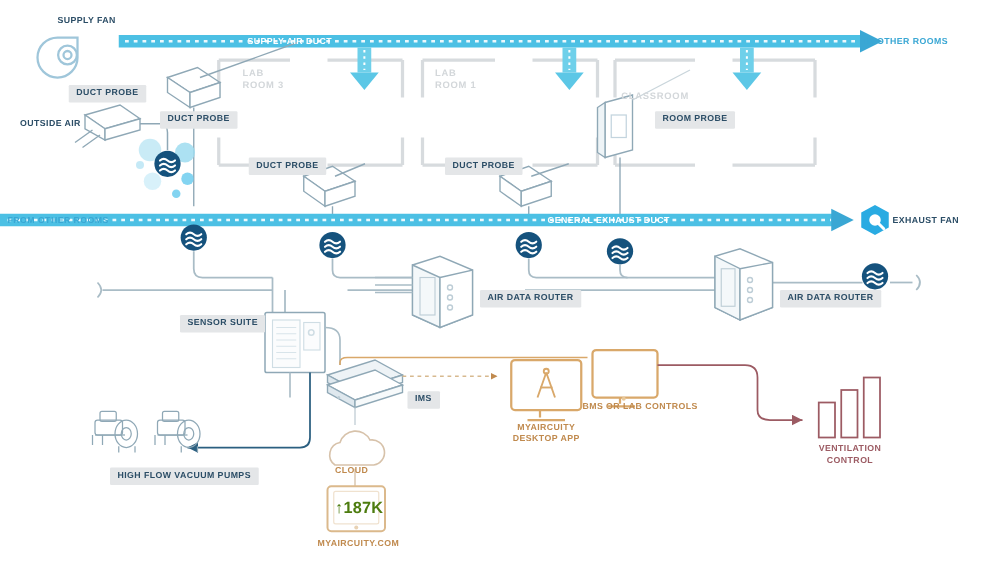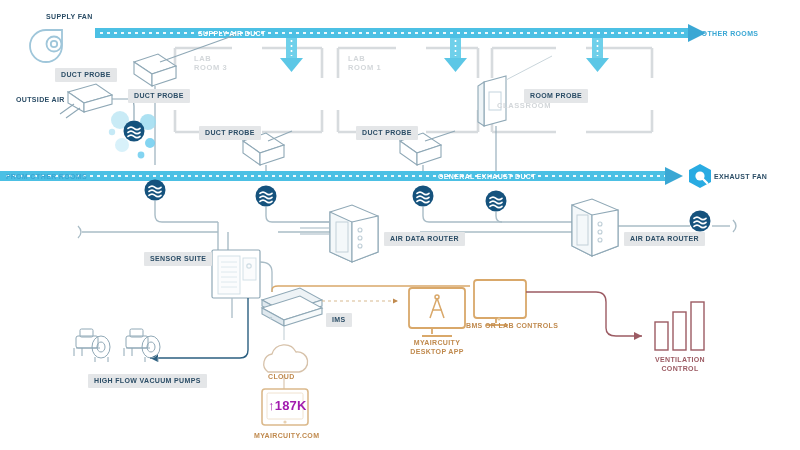--- a/index.html
+++ b/index.html
@@ -33,21 +33,21 @@
     white-space:nowrap;
     line-height:9px;
   }
   .txt.blue{color:#3aa7d4;}
   .txt.navy{color:#2b4d66;}
   .txt.room{color:#d3d7da;font-size:7.5px;letter-spacing:.6px;font-weight:bold;}
   .txt.tan{color:#c08a4e;}
   .txt.duct-on{color:#ffffff;}
   .txt.ctr{text-align:center;}
   .kpi{
-    position:absolute;color:#a21caf;font-size:13px;font-weight:bold;letter-spacing:.2px;
+    position:absolute;color:#4d7c0f;font-size:13px;font-weight:bold;letter-spacing:.2px;
   }
 </style>
 </head>
 <body>
 
 <div id="stage">
 
 <svg id="diagram" viewBox="0 0 800 450">
   <defs>
     <marker id="arrNavy" markerWidth="7" markerHeight="7" refX="6" refY="3" orient="auto">
@@ -334,21 +334,21 @@
 
 <div class="txt navy" style="left:46px;top:12px;">SUPPLY FAN</div>
 <div class="txt navy" style="left:714px;top:172px;">EXHAUST FAN</div>
 
 <div class="txt navy" style="left:16px;top:95px;">OUTSIDE AIR</div>
 
 <div class="txt room" style="left:194px;top:54px;">LAB</div>
 <div class="txt room" style="left:194px;top:63px;">ROOM 3</div>
 <div class="txt room" style="left:348px;top:54px;">LAB</div>
 <div class="txt room" style="left:348px;top:63px;">ROOM 1</div>
-<div class="txt room" style="left:497px;top:72px;margin-top:29px;">CLASSROOM</div>
+<div class="txt room" style="left:497px;top:72px;">CLASSROOM</div>
 
 <div class="chip" style="left:55px;top:68px;">DUCT PROBE</div>
 <div class="chip" style="left:128px;top:89px;">DUCT PROBE</div>
 <div class="chip" style="left:199px;top:126px;">DUCT PROBE</div>
 <div class="chip" style="left:356px;top:126px;">DUCT PROBE</div>
 <div class="chip" style="left:524px;top:89px;">ROOM PROBE</div>
 
 <div class="chip" style="left:144px;top:252px;">SENSOR SUITE</div>
 <div class="chip" style="left:384px;top:232px;">AIR DATA ROUTER</div>
 <div class="chip" style="left:624px;top:232px;">AIR DATA ROUTER</div>

